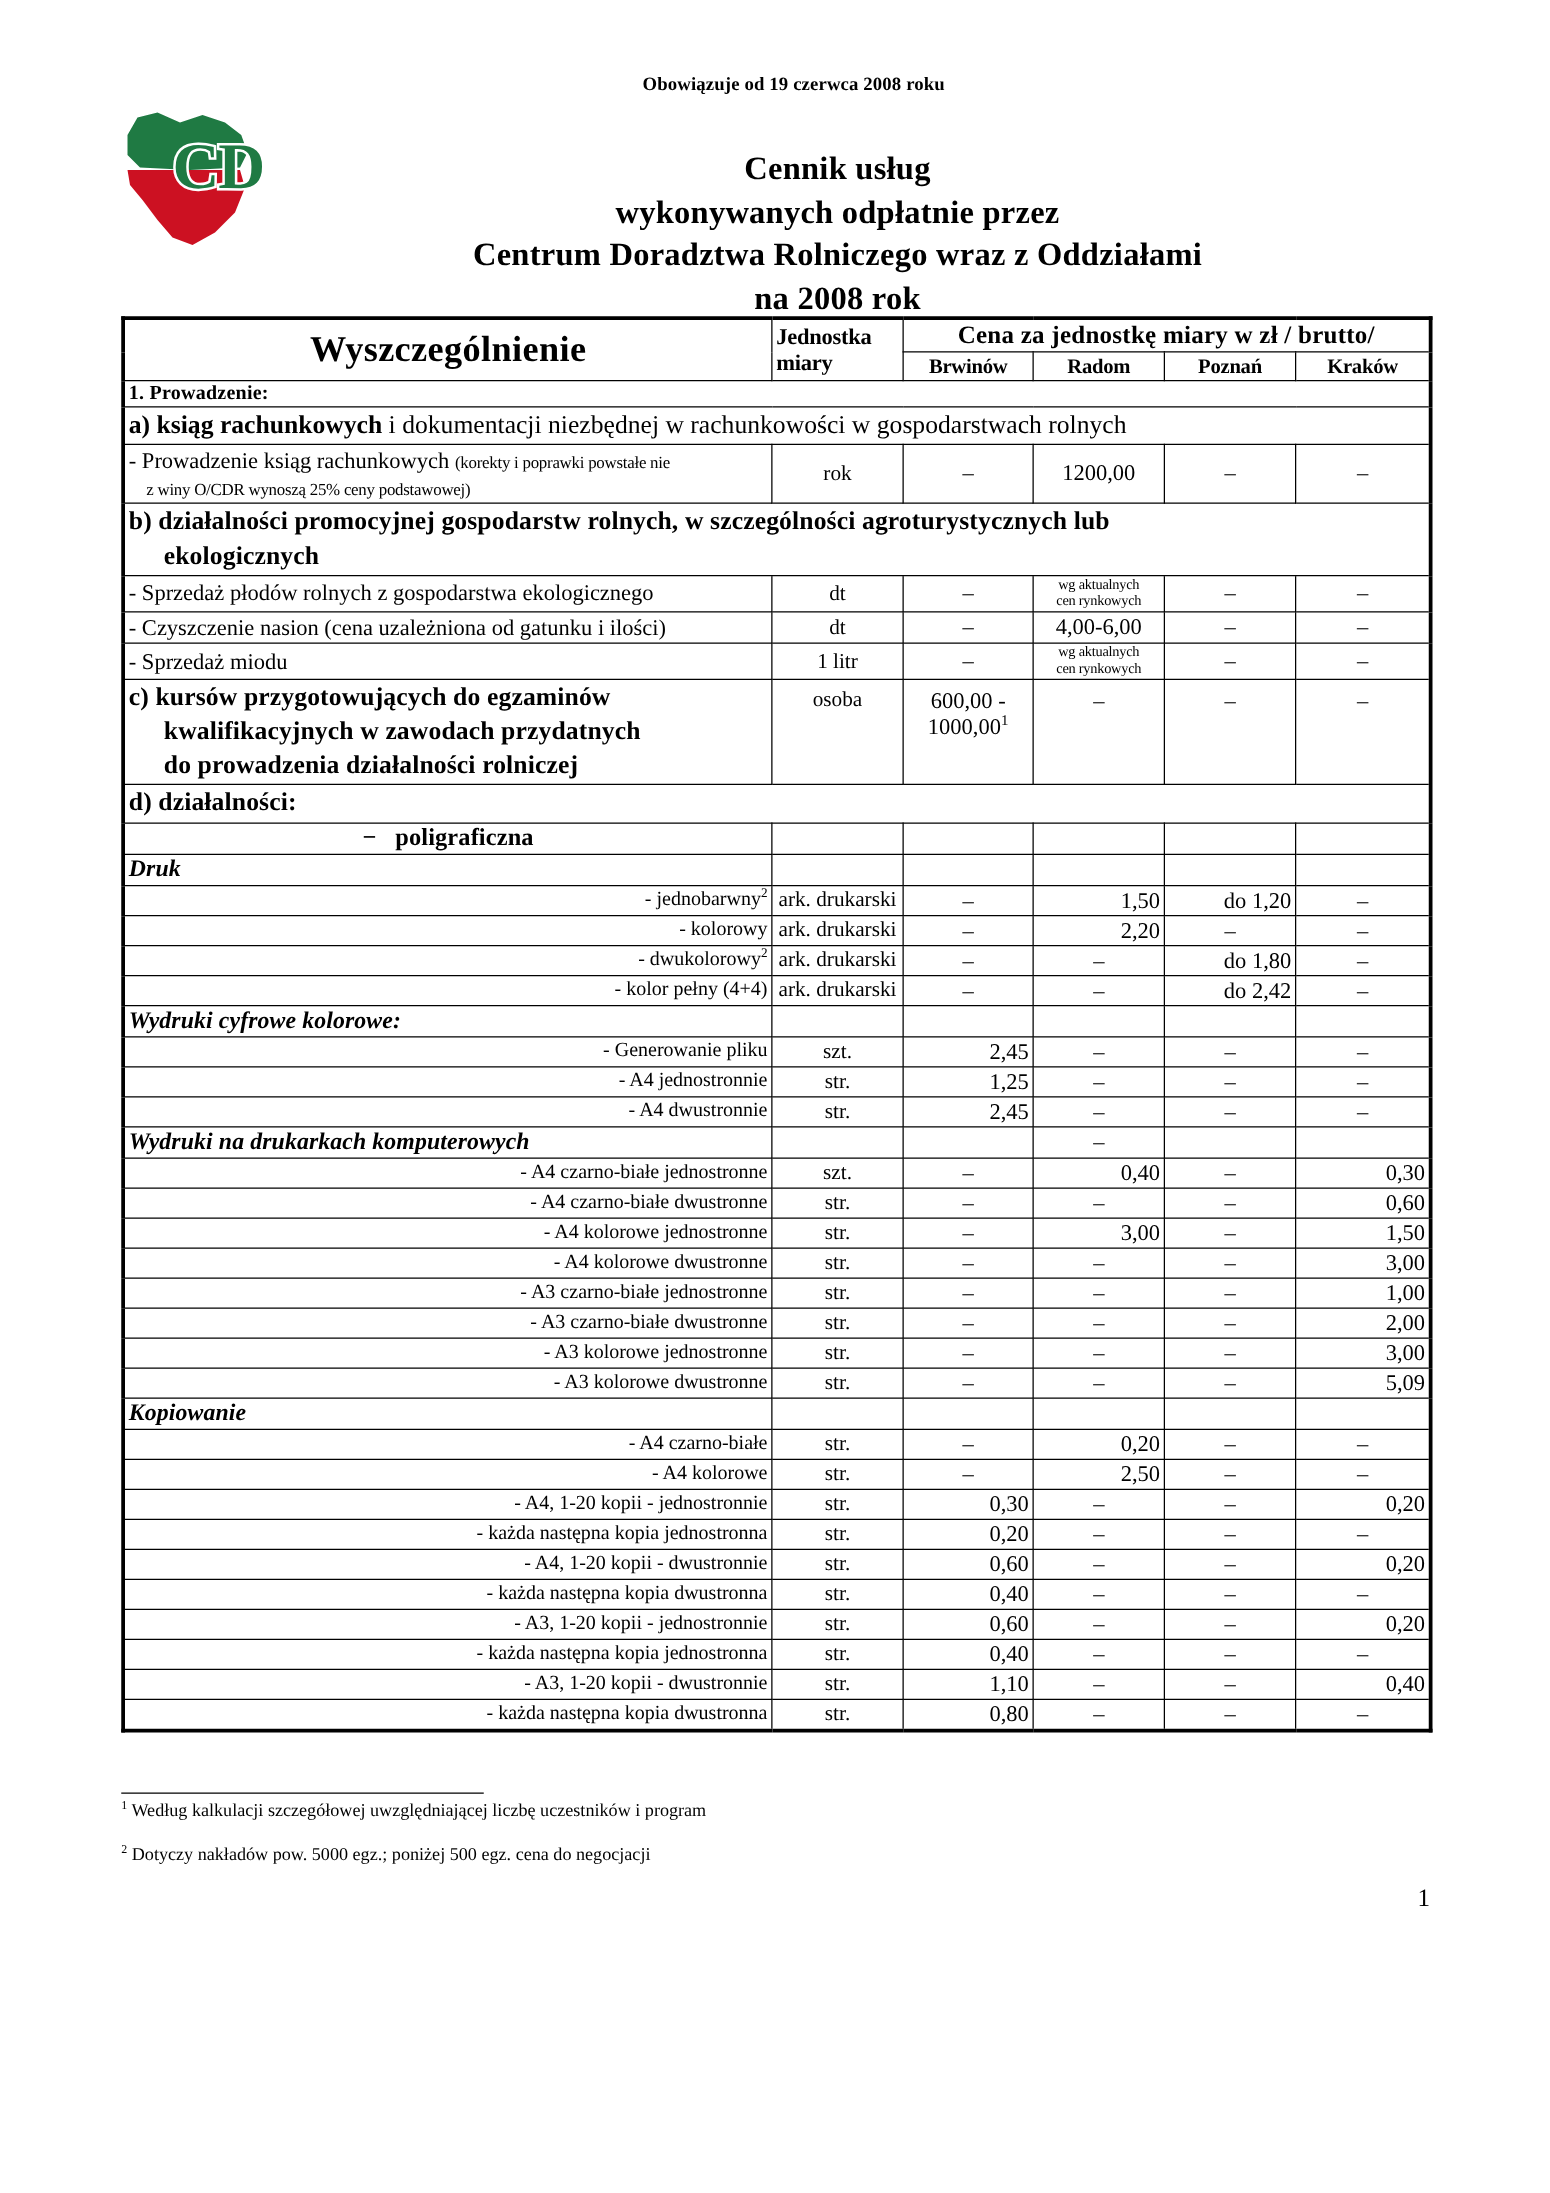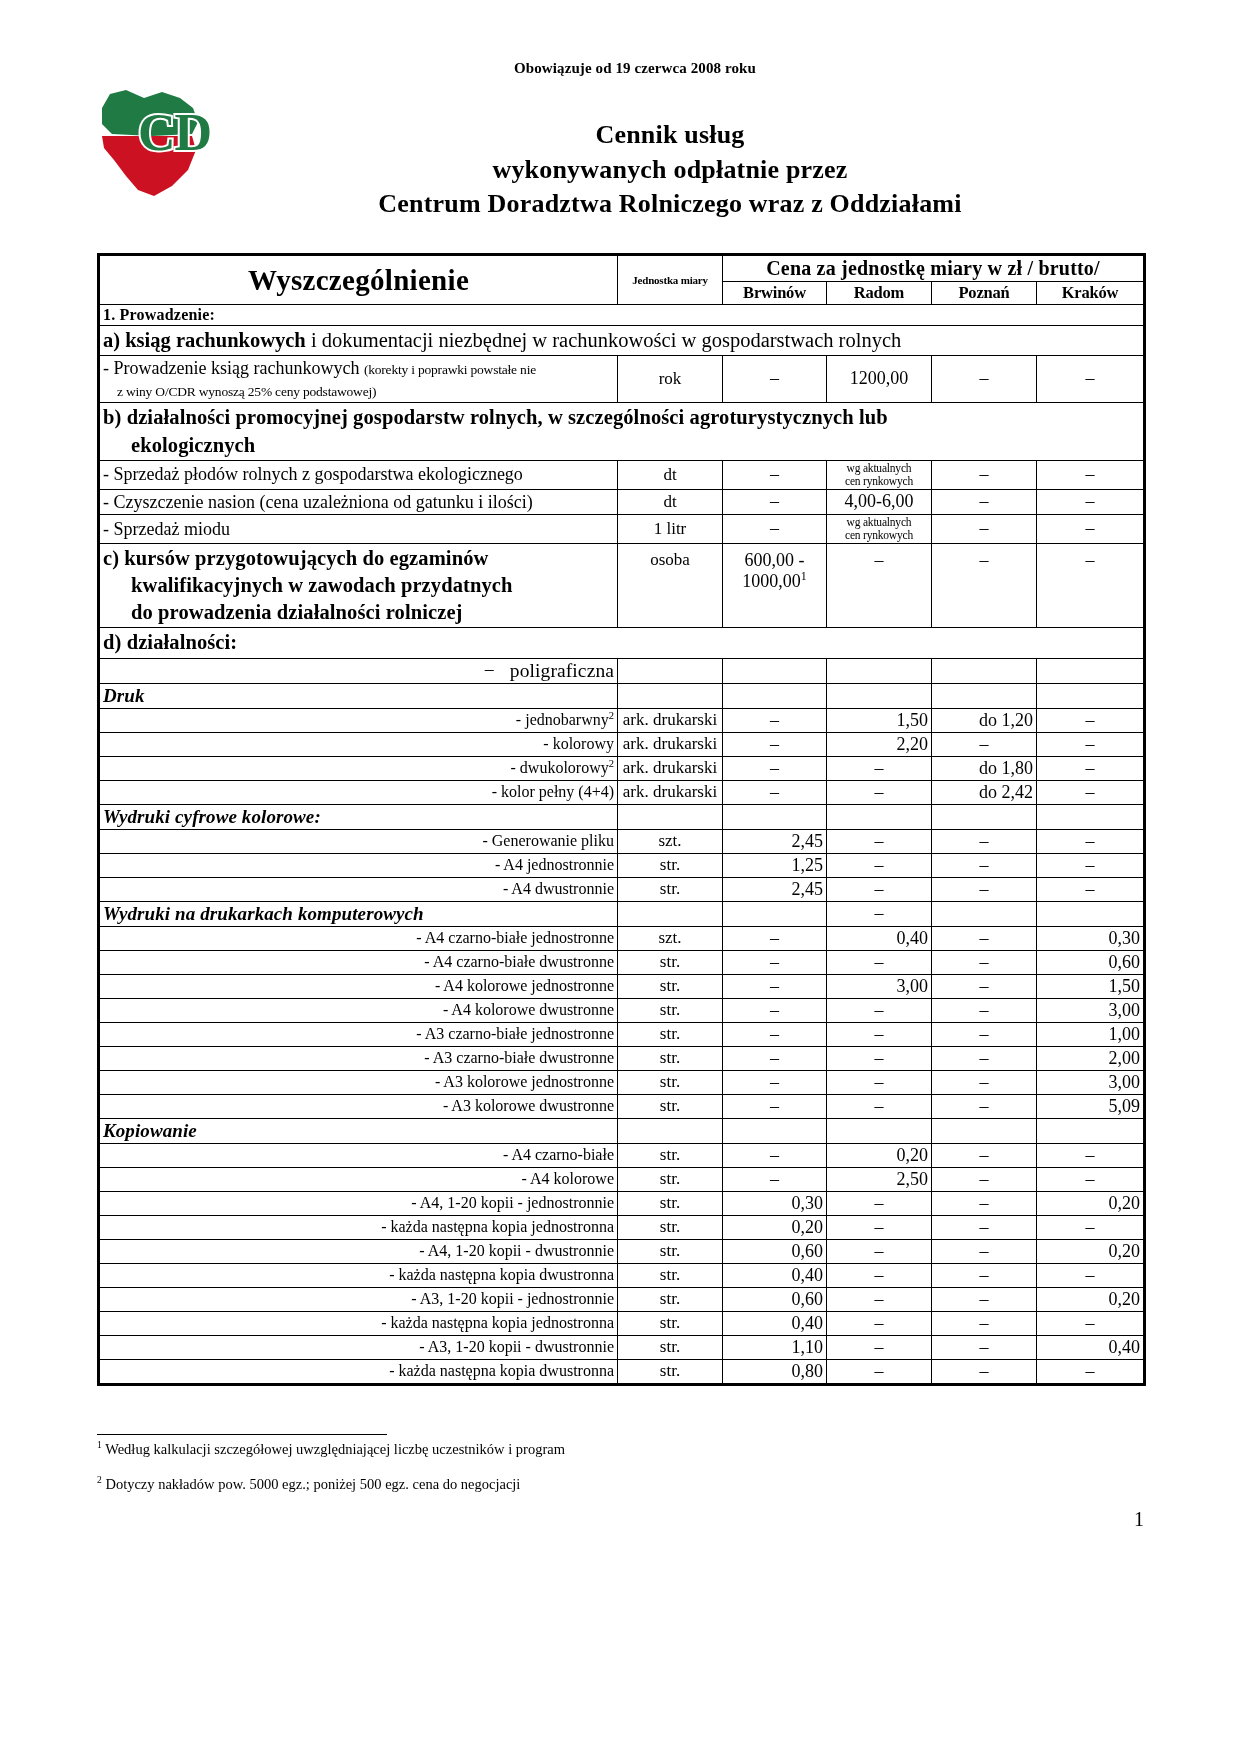--- a/index.html
+++ b/index.html
@@ -83,23 +83,23 @@
   col.c-poz   { width: 105px; }
   col.c-kra   { width: 108px; }
 
   th.h-main {
     font-size: 29px;
     font-weight: bold;
     text-align: center;
     letter-spacing: 0.3px;
   }
   th.h-unit {
-    font-size: 11px;
-    font-weight: bold;
-    text-align: center;
+    font-size: 18px;
+    font-weight: bold;
+    text-align: left;
     letter-spacing: -0.2px;
   }
   th.h-price {
     font-size: 20px;
     font-weight: bold;
     text-align: center;
     letter-spacing: 0.2px;
   }
   th.h-city {
     font-size: 16.5px;
@@ -161,22 +161,22 @@
   td.subhdr {
     font-size: 19px;
     font-weight: bold;
     font-style: italic;
     text-align: left;
     padding-left: 40px;
     letter-spacing: 0.1px;
   }
   td.dash-head {
     font-size: 19.5px;
-    font-weight: normal;
-    text-align: right;
+    font-weight: bold;
+    text-align: center;
     padding-left: 6px;
     letter-spacing: 0.1px;
   }
   td.unit {
     font-size: 17px;
     text-align: center;
   }
   td.num {
     font-size: 18px;
     text-align: right;
@@ -234,20 +234,21 @@
       <path d="M10,58 L100,58 L104,72 L96,92 L80,108 L62,118 L46,112 L34,98 L22,82 L12,70 Z" fill="#cc1122"></path>
 
       <text x="46" y="72" font-family="'Liberation Serif', serif" font-size="52" font-weight="bold" fill="#1f7a43" stroke="#ffffff" stroke-width="4" paint-order="stroke" letter-spacing="-1">CDR</text>
     </svg>
   </div>
 
   <div class="title-block">
     <div>Cennik usług</div>
     <div>wykonywanych odpłatnie przez</div>
     <div>Centrum Doradztwa Rolniczego wraz z Oddziałami</div>
+    <div>na 2008 rok</div>
   </div>
 
   <table class="pricelist">
     <colgroup>
       <col class="c-desc">
         <col class="c-unit">
         <col class="c-brw">
       <col class="c-rad">
         <col class="c-poz">
         <col class="c-kra">

